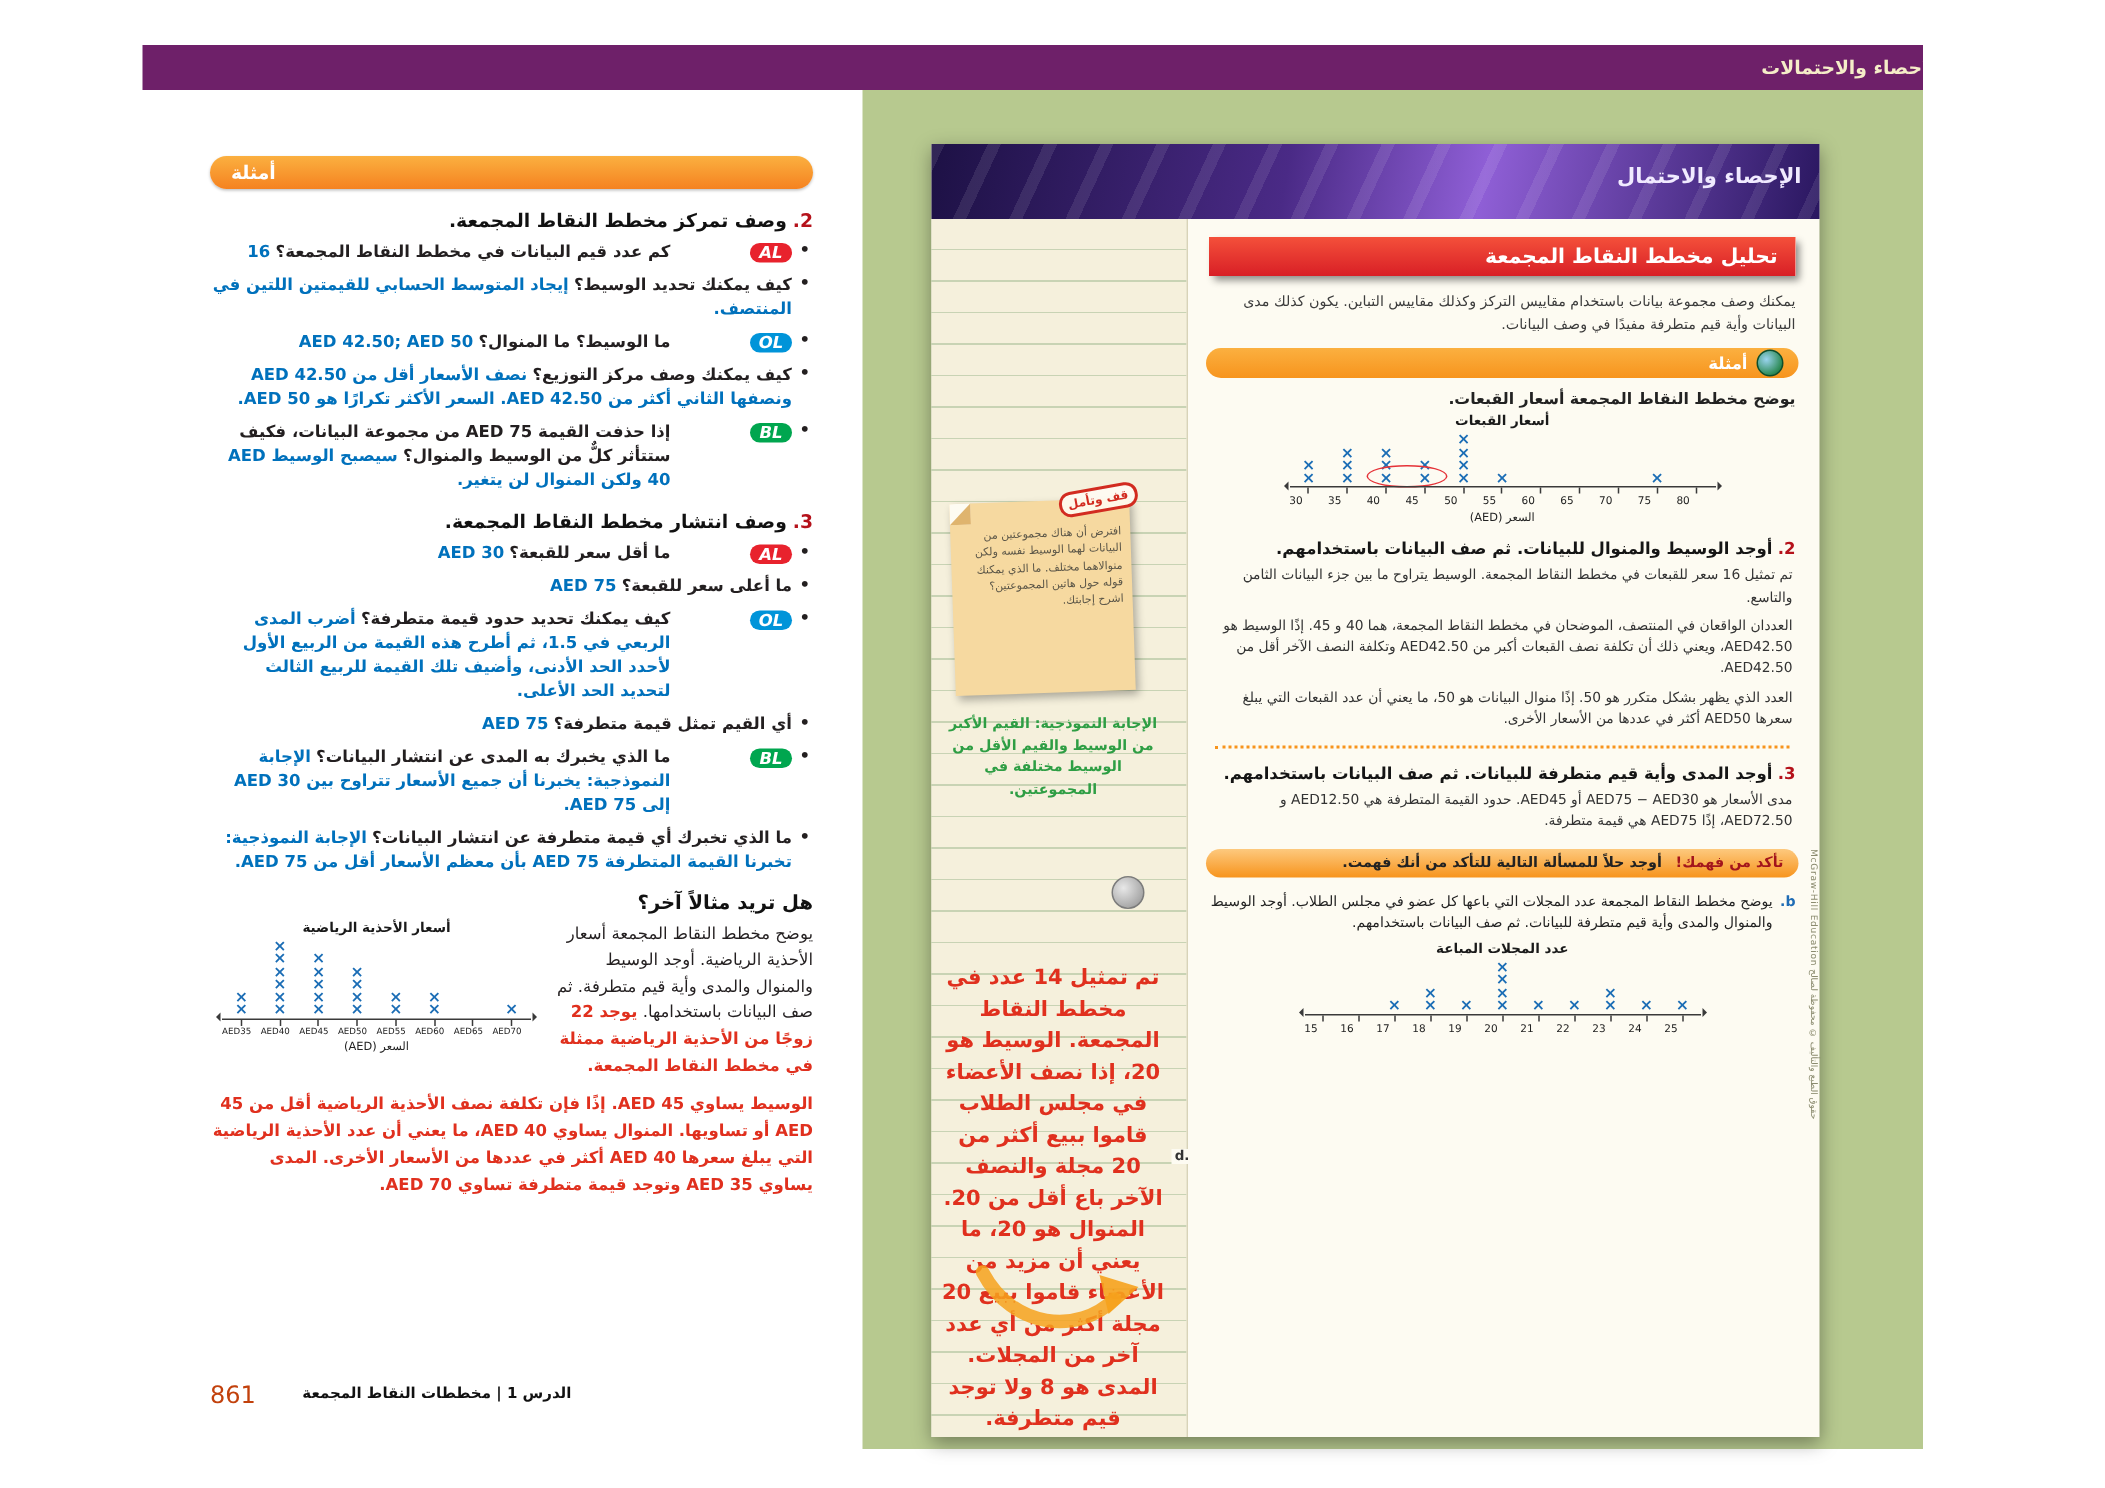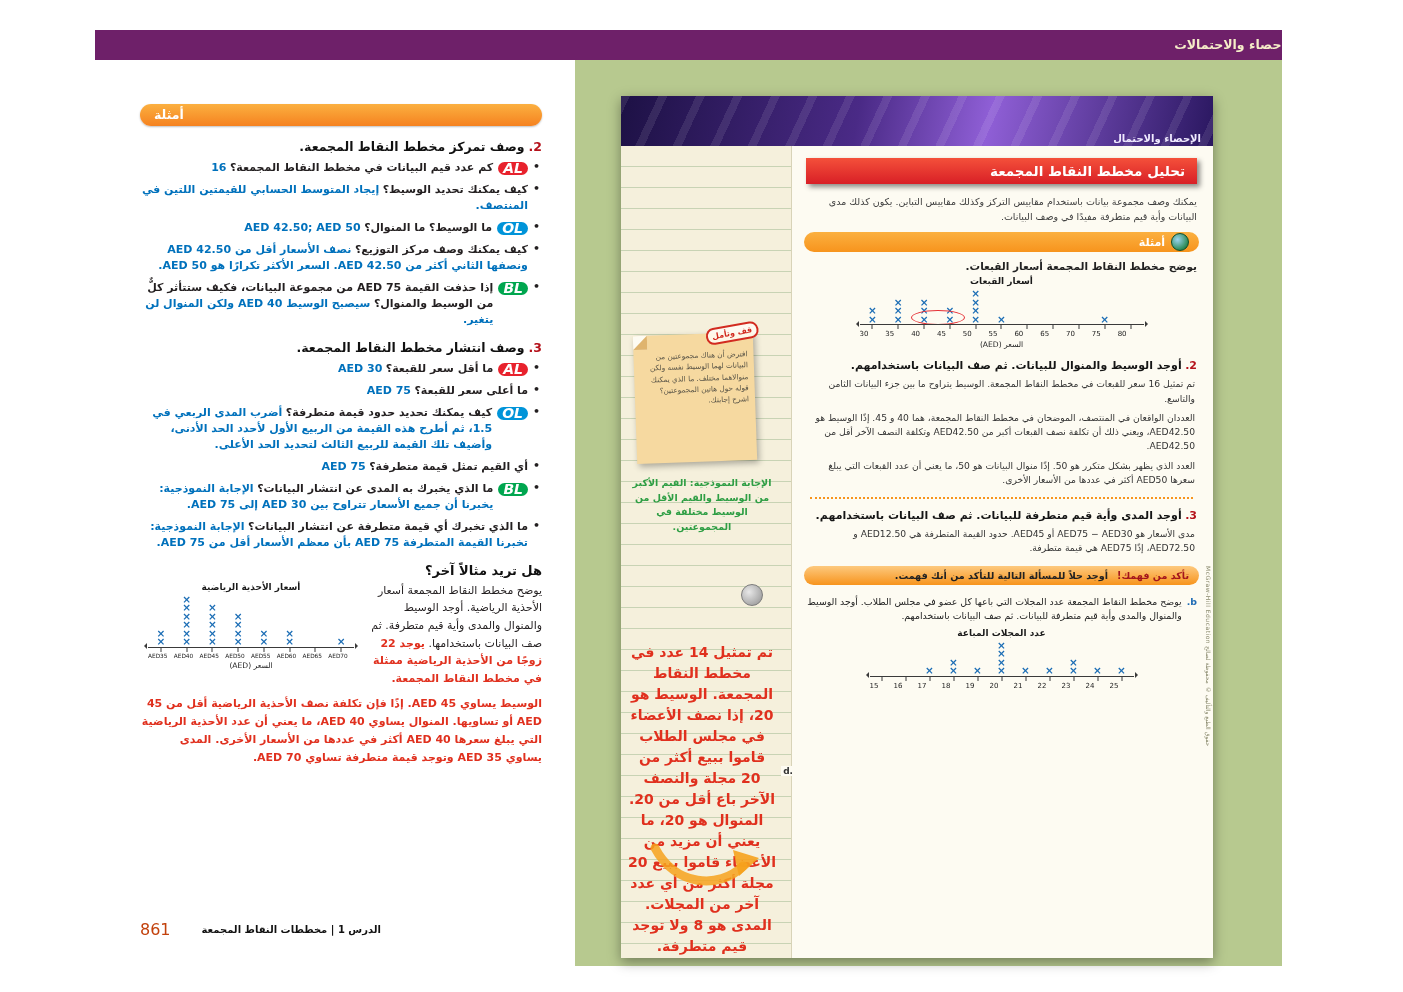--- a/index.html
+++ b/index.html
@@ -11,21 +11,21 @@
           background:var(--purple,#6e2069);direction:rtl;text-align:right;}
   .topbar span{color:#f5edc8;font-size:12.5px;font-weight:bold;line-height:30px;padding:0 16px;}
 
   
   .green{position:absolute;left:575px;top:60px;width:736px;height:906px;background:var(--green,#b7c98f);}
   .book{position:absolute;left:46px;top:36px;width:592px;height:862px;background:#fdfbf2;
         box-shadow:0 4px 12px rgba(0,0,0,.38);display:flex;flex-direction:column;}
   .book-header{height:50px;position:relative;
         background:repeating-linear-gradient(115deg,rgba(255,255,255,.09) 0 8px,rgba(255,255,255,0) 8px 34px),
                    linear-gradient(100deg,#1d1145 0%,#4a2a86 40%,#8f5fd6 62%,#2a1760 100%);}
-  .bh-label{position:absolute;bottom:2px;right:12px;color:#f0eaff;font-size:10px;font-weight:bold;direction:rtl;}
+  .bh-label{position:absolute;bottom:20px;right:12px;color:#f0eaff;font-size:14px;font-weight:bold;direction:rtl;}
   .book-body{flex:1;display:flex;min-height:0;}
 
   
   .notebook{width:170px;position:relative;border-right:1px solid #d8d3b8;
         background:repeating-linear-gradient(to bottom,#f5f0dc 0 20px,#c8d3b4 20px 21px);}
   .sticky{position:absolute;left:14px;top:188px;width:120px;height:128px;background:#f6d9a0;
         box-shadow:2px 3px 6px rgba(0,0,0,.3);transform:rotate(-2deg);padding:16px 6px 6px;box-sizing:border-box;}
   .sticky:before{content:'';position:absolute;left:0;top:0;border-top:14px solid #fdfbf2;border-right:14px solid #dfb46e;}
   .stamp{position:absolute;top:-8px;right:-6px;min-width:40px;padding:2px 4px;border:2px solid #d22b20;border-radius:8px;
         transform:rotate(-8deg);color:#d22b20;font-size:8px;font-weight:bold;background:rgba(255,252,245,.85);
@@ -86,22 +86,22 @@
   
   .teacher{position:absolute;left:140px;top:104px;width:402px;direction:rtl;text-align:right;color:#231f20;}
   .t-banner{height:22px;border-radius:11px;background:linear-gradient(to bottom,#fbb040,#f58220);
         box-shadow:0 1px 2px rgba(0,0,0,.25);text-align:left;direction:ltr;}
   .t-banner span{color:#fff;font-weight:bold;font-size:12.5px;line-height:22px;padding-left:14px;}
   .t-head{margin:13px 0 4px;font-size:12.5px;}
   .t-num{color:#b5121b;font-weight:bold;}
   .t-title{font-weight:bold;color:#111;}
   .bullet{display:flex;direction:rtl;gap:5px;margin:6px 2px 6px 0;font-size:11px;line-height:1.45;align-items:flex-start;}
   .bdot{flex:0 0 auto;font-weight:bold;margin-top:-1px;}
-  .badge{flex:0 0 auto;min-width:18px;padding:0 5px;height:13px;border-radius:7px;color:#fff;font-size:14px;
-        font-weight:bold;font-style:italic;text-align:center;line-height:13px;margin-top:2px;}
+  .badge{flex:0 0 auto;min-width:18px;padding:0 5px;height:13px;border-radius:7px;color:#fff;font-size:11px;
+        font-weight:bold;font-style:italic;text-align:center;line-height:13px;margin-top:2px;margin-left:48px;}
   .badge:empty{display:none;}
   .badge-al{background:var(--badge-al,#e8222d);}
   .badge-ol{background:var(--badge-ol,#0094d9);}
   .badge-bl{background:var(--badge-bl,#00a64f);}
   .q{font-weight:700;color:#231f20;}
   .a{font-weight:700;color:var(--blue-answer,#0071bc);}
   .t-more-head{font-weight:bold;font-size:13px;margin:12px 0 4px;color:#111;}
   .t-row{display:flex;direction:rtl;gap:8px;align-items:flex-start;margin-top:2px;}
   .t-more-text{flex:1;font-size:11px;line-height:1.6;}
   .red{color:var(--red-answer,#e0301e);font-weight:bold;}

